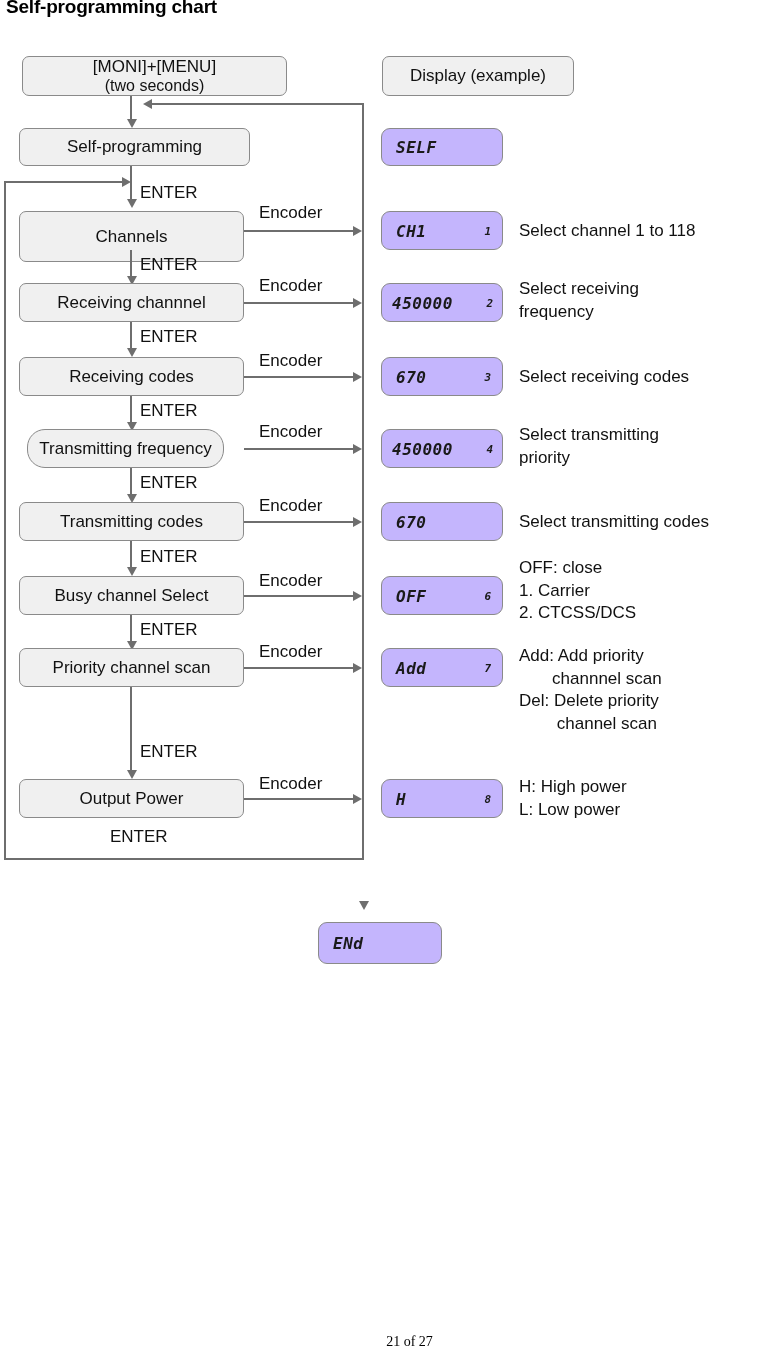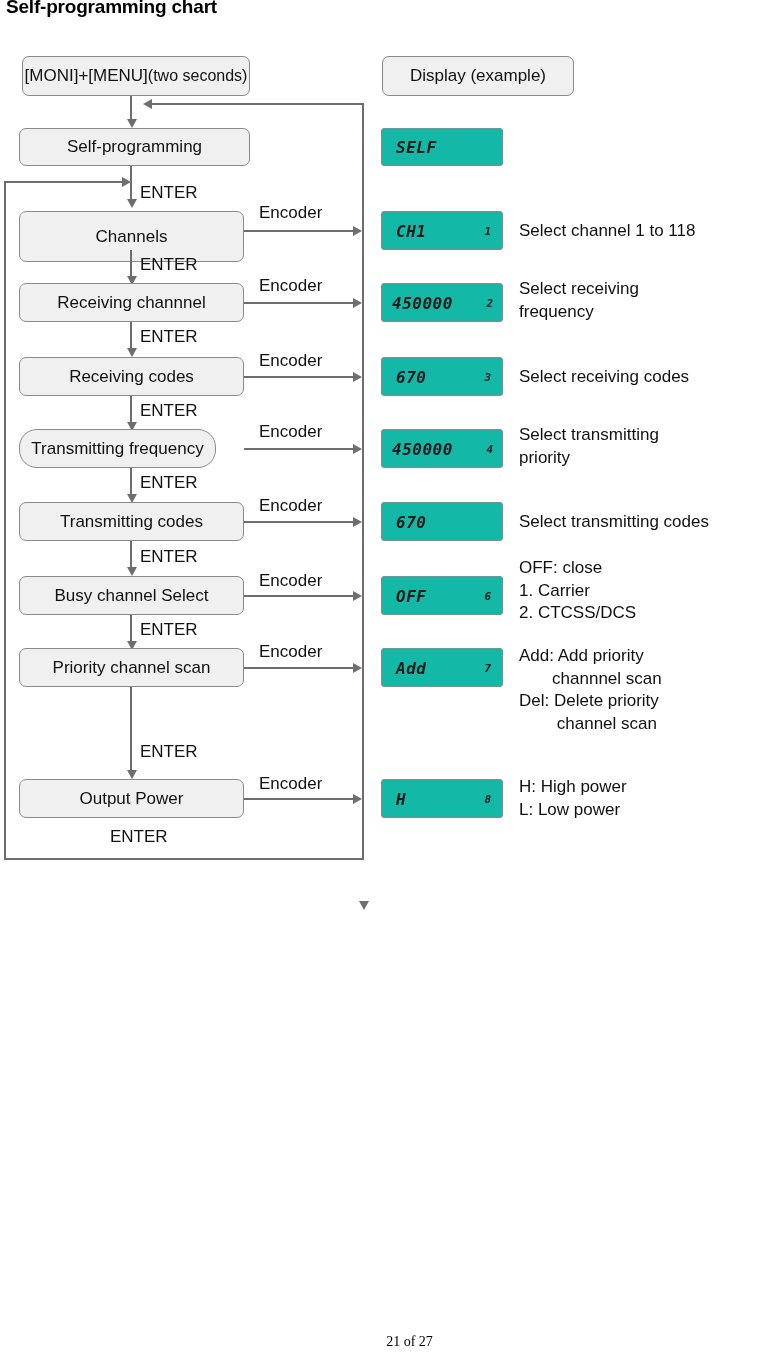--- a/index.html
+++ b/index.html
@@ -48,23 +48,23 @@
     text-align: center;
   }
   .node .sub {
     font-size: 16px;
   }
 
   
   .lcd {
     position: absolute;
     box-sizing: border-box;
-    background: #14b8a6;
+    background: #c4b5fd;
     border: 1px solid #8a8a8a;
-    border-radius: 3px;
+    border-radius: 9px;
   }
   .lcd .lcd-text {
     position: absolute;
     left: 14px;
     top: 50%;
     transform: translateY(-50%);
     font-family: "DejaVu Sans Mono", monospace;
     font-size: 16px;
     font-style: italic;
     font-weight: bold;
@@ -150,21 +150,21 @@
     color: #000000;
   }
 </style>
 </head>
 <body>
 
 <div id="page">
 
   <div id="chart-title">Self-programming chart</div>
 
-  <div class="node" style="left:22px; top:56px; width:228px; height:40px;">
+  <div class="node" style="left:22px; top:56px; width:265px; height:40px;flex-direction:column;">
     <span>[MONI]+[MENU]</span>
       <span class="sub">(two seconds)</span>
   </div>
 
   <div class="node" style="left:382px; top:56px; width:192px; height:40px;">
     <span>Display  (example)</span>
   </div>
 
   <div class="vline" style="left:362px; top:103px; height:757px;"></div>
 
@@ -233,21 +233,21 @@
   <div class="lcd" style="left:381px; top:357px; width:122px; height:39px;">
     <span class="lcd-text">670</span>
     <span class="lcd-index">3</span>
   </div>
   <div class="desc" style="left:519px; top:366px;">Select receiving codes</div>
 
   <div class="vline" style="left:130px; top:396px; height:31px;"></div>
   <div class="arrow-down" style="left:127px; top:422px;"></div>
   <div class="label" style="left:140px; top:402px;">ENTER</div>
 
-  <div class="node" style="left:19px; top:429px; width:197px; height:39px;border-radius:18px;">
+  <div class="node" style="left:27px; top:429px; width:197px; height:39px;border-radius:18px;">
     <span>Transmitting frequency</span>
   </div>
   <div class="hline" style="left:244px; top:448px; width:110px;"></div>
   <div class="arrow-right" style="left:353px; top:444px;"></div>
   <div class="label" style="left:259px; top:423px;">Encoder</div>
   <div class="lcd wide" style="left:381px; top:429px; width:122px; height:39px;">
     <span class="lcd-text">450000</span>
     <span class="lcd-index">4</span>
   </div>
   <div class="desc" style="left:519px; top:424px;">Select transmitting
@@ -319,16 +319,19 @@
   <div class="lcd" style="left:381px; top:779px; width:122px; height:39px;">
     <span class="lcd-text">H</span>
     <span class="lcd-index">8</span>
   </div>
   <div class="desc" style="left:519px; top:776px;">H: High power
 L: Low power</div>
 
   <div class="label" style="left:110px; top:828px;">ENTER</div>
 
   <div class="arrow-down" style="left:359px; top:901px;"></div>
+  <div class="lcd" style="left:318px; top:922px; width:124px; height:42px;">
+    <span class="lcd-text">ENd</span>
+  </div>
 
   <div id="footer">21   of   27</div>
 
 </div>
 
 </body></html>

